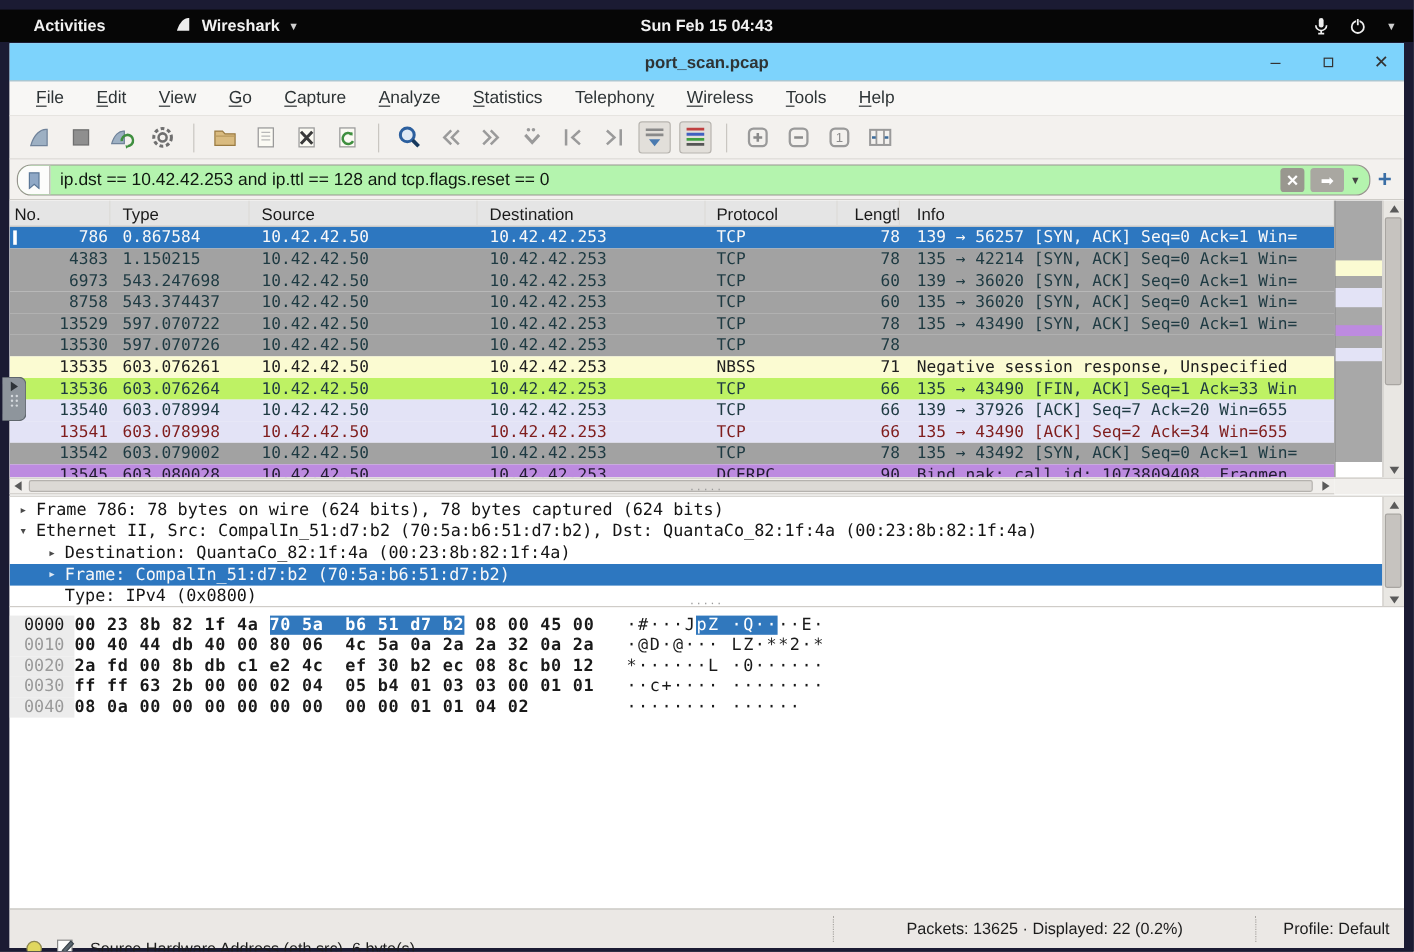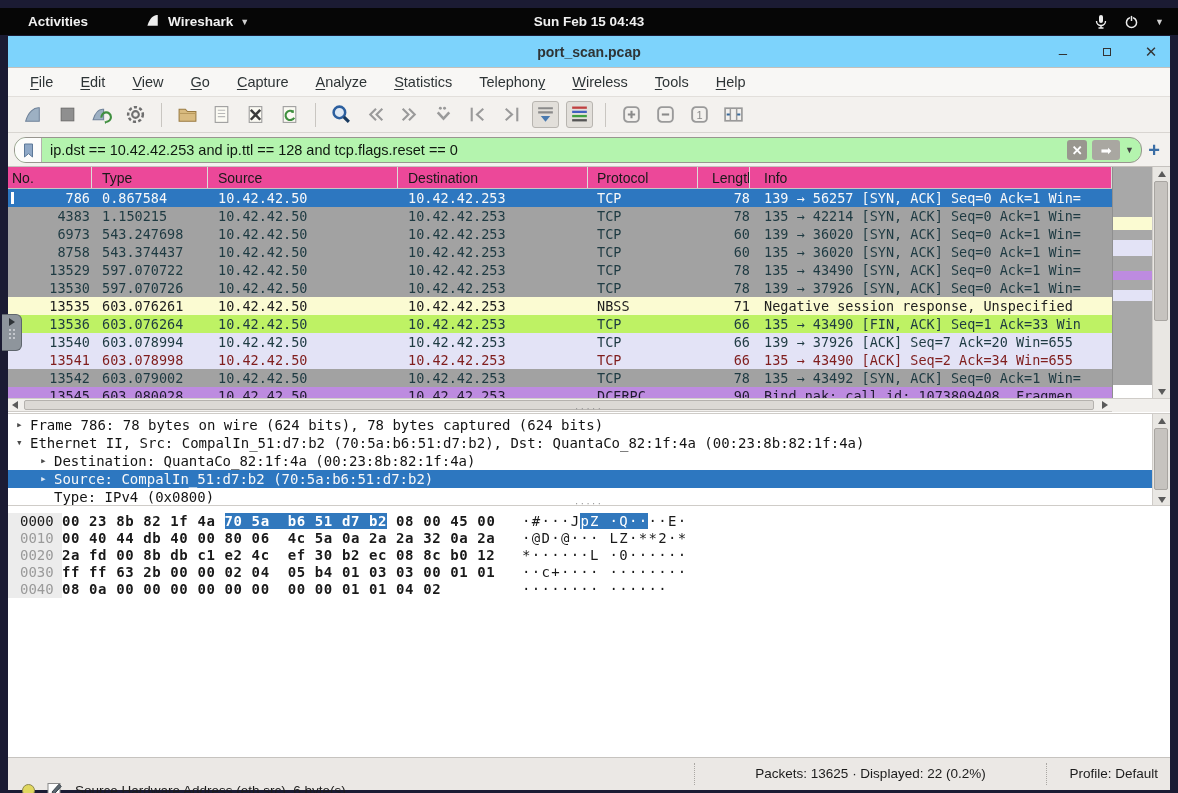--- a/index.html
+++ b/index.html
@@ -48,21 +48,21 @@
           font-size:14.5px;color:#101810;padding:0 8px;}
   .fclear,.fapply{height:20px;border-radius:3px;display:flex;align-items:center;justify-content:center;
           color:#fff;margin-right:5px;}
   .fclear{width:20px;background:#99978f;font-size:13px;font-weight:bold;}
   .fapply{width:28px;background:#a9a7a1;font-size:13px;}
   .fcaret{font-size:9px;color:#444;margin-right:7px;}
   .faddbtn{position:absolute;right:6px;top:6px;width:20px;height:22px;color:#3a6ea5;font-size:20px;
            font-weight:bold;display:flex;align-items:center;justify-content:center;}
   
   .plist{position:absolute;left:0;top:131px;width:100%;height:231px;background:#fff;overflow:hidden;}
-  .pheader{position:absolute;left:0;top:0;width:1104px;height:22px;background:#ec4899;
+  .pheader{position:absolute;left:0;top:0;width:1104px;height:22px;background:#e5e5e5;
            border-bottom:1px solid #c8c6c2;display:flex;font-size:14px;color:#1a1a1a;}
   .hcell{border-right:1px solid #dddbd7;display:flex;align-items:center;overflow:hidden;white-space:nowrap;}
   .prows{position:absolute;left:0;top:22px;width:1104px;height:209px;overflow:hidden;
          font-family:"DejaVu Sans Mono","Liberation Mono",monospace;font-size:13.5px;}
   .prow{position:relative;display:flex;height:18px;line-height:18px;white-space:nowrap;}
   .pcell{overflow:hidden;white-space:pre;flex-shrink:0;}
   .c0{width:84px;text-align:right;padding-right:2px;}
   .c1{width:116px;padding-left:10px;}
   .c2{width:190px;padding-left:10px;}
   .c3{width:190px;padding-left:10px;}
@@ -433,21 +433,20 @@
             <div class="pcell c5">78</div>
             <div class="pcell c6">135 → 43490 [SYN, ACK] Seq=0 Ack=1 Win=</div>
           </div>
           <div class="prow" style="background: rgb(162, 162, 162); color: rgb(30, 58, 66);">
             <div class="pcell c0">13530</div>
             <div class="pcell c1">597.070726</div>
             <div class="pcell c2">10.42.42.50</div>
             <div class="pcell c3">10.42.42.253</div>
             <div class="pcell c4">TCP</div>
             <div class="pcell c5">78</div>
-            <div class="pcell c6">139 → 37926 [SYN, ACK] Seq=0 Ack=1 Win=</div>
           </div>
           <div class="prow" style="background: rgb(251, 251, 210); color: rgb(32, 32, 32);">
             <div class="pcell c0">13535</div>
             <div class="pcell c1">603.076261</div>
             <div class="pcell c2">10.42.42.50</div>
             <div class="pcell c3">10.42.42.253</div>
             <div class="pcell c4">NBSS</div>
             <div class="pcell c5">71</div>
             <div class="pcell c6">Negative session response, Unspecified</div>
           </div>
@@ -536,21 +535,21 @@
           <div class="drow">
             <span class="dtri" style="margin-left: 8px;">▾</span>
             <span class="dtext">Ethernet II, Src: CompalIn_51:d7:b2 (70:5a:b6:51:d7:b2), Dst: QuantaCo_82:1f:4a (00:23:8b:82:1f:4a)</span>
           </div>
           <div class="drow">
             <span class="dtri" style="margin-left: 32px;">▸</span>
             <span class="dtext">Destination: QuantaCo_82:1f:4a (00:23:8b:82:1f:4a)</span>
           </div>
           <div class="drow dsel">
             <span class="dtri" style="margin-left: 32px;">▸</span>
-            <span class="dtext">Source: CompalIn_51:d7:b2 (70:5a:b6:51:d7:b2)</span>
+            <span class="dtext">Frame: CompalIn_51:d7:b2 (70:5a:b6:51:d7:b2)</span>
           </div>
           <div class="drow">
             <span class="dtri" style="margin-left: 32px;"></span>
             <span class="dtext">Type: IPv4 (0x0800)</span>
           </div>
         </div>
       <div class="dvscroll">
         <div class="sb-up">
             <i class="tri-up"></i>
           </div>

